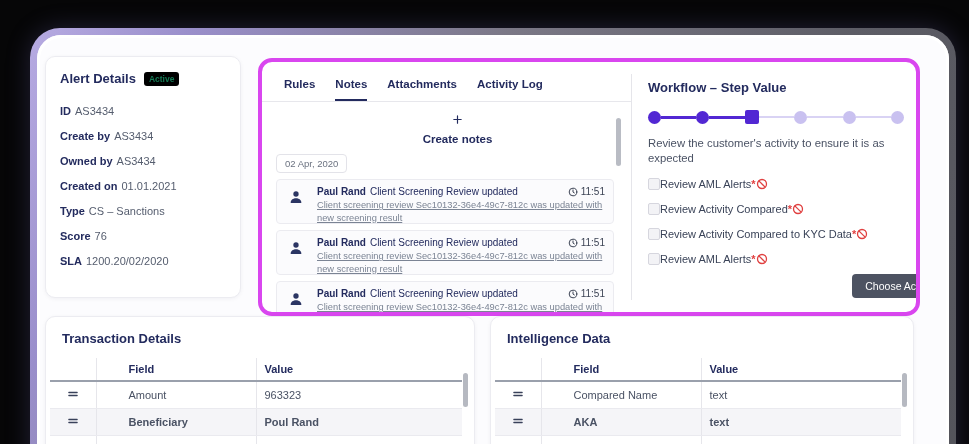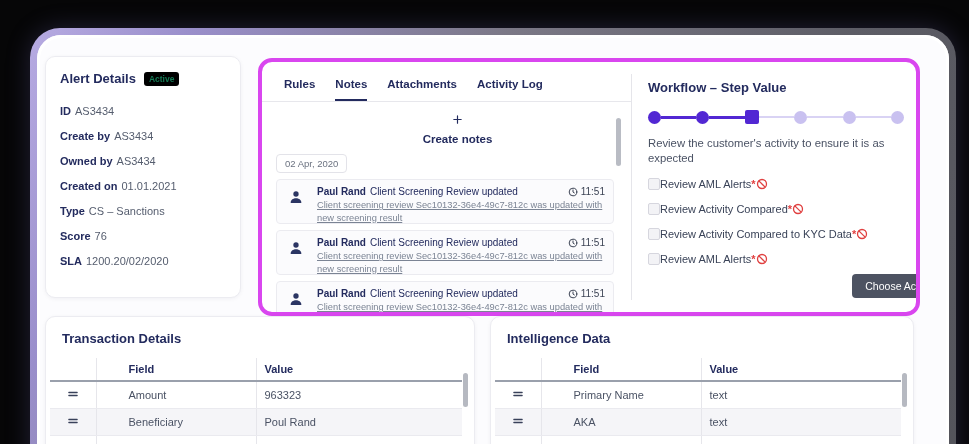--- a/index.html
+++ b/index.html
@@ -91,21 +91,21 @@
   .tx-card { left: 8px; top: 281px; width: 430px; height: 186px; }
   .intel-card { left: 453px; top: 281px; width: 424px; height: 186px; }
   .table-title { font-size: 13px; font-weight: 700; color: #232b5e; margin-left: 16px; }
   table { width: calc(100% - 16px); margin: 12px 0 0 4px; border-collapse: collapse; font-size: 11px; }
   th { text-align: left; font-size: 11px; font-weight: 700; color: #232b5e;
     padding: 5px 8px; border-bottom: 2px solid #9aa0ac; }
   td { padding: 5px 8px; color: #4a5264; border-bottom: 1px solid #eaeaef; }
   .col-handle { width: 46px; text-align: center; }
   .col-field { width: 160px; padding-left: 32px; }
   th.col-field, td.col-field, th.col-value, td.col-value { border-left: 1px solid #e6e6eb; }
-  tr.even td { background: #f5f5f8; }
+  tr.even td { background: #f5f5f8; font-weight: bold; }
   .handle { cursor: grab; display: inline-flex; }
   .table-scrollbar { position: absolute; right: 6px; top: 56px; width: 5px; height: 34px;
     background: #b6b9c1; border-radius: 3px; }
   .icon { display: inline-flex; }
 </style>
 </head>
 <body>
 
 <div class="frame">
   <div class="window">
@@ -360,21 +360,21 @@
             <th class="col-value">Value</th>
           </tr>
         </thead>
         <tbody>
           <tr>
             <td class="col-handle"><span class="handle icon">
                   <svg width="14" height="14" viewBox="0 0 24 24" fill="none" stroke="#39415a" stroke-width="2.4" stroke-linecap="round">
                     <path d="M5 9.5h14M5 14.5h14"></path>
                   </svg>
                 </span></td>
-            <td class="col-field">Primary Name</td>
+            <td class="col-field">Compared Name</td>
             <td class="col-value">text</td>
           </tr>
           <tr class="even">
             <td class="col-handle"><span class="handle icon">
                   <svg width="14" height="14" viewBox="0 0 24 24" fill="none" stroke="#39415a" stroke-width="2.4" stroke-linecap="round">
                     <path d="M5 9.5h14M5 14.5h14"></path>
                   </svg>
                 </span></td>
             <td class="col-field">AKA</td>
             <td class="col-value">text</td>

